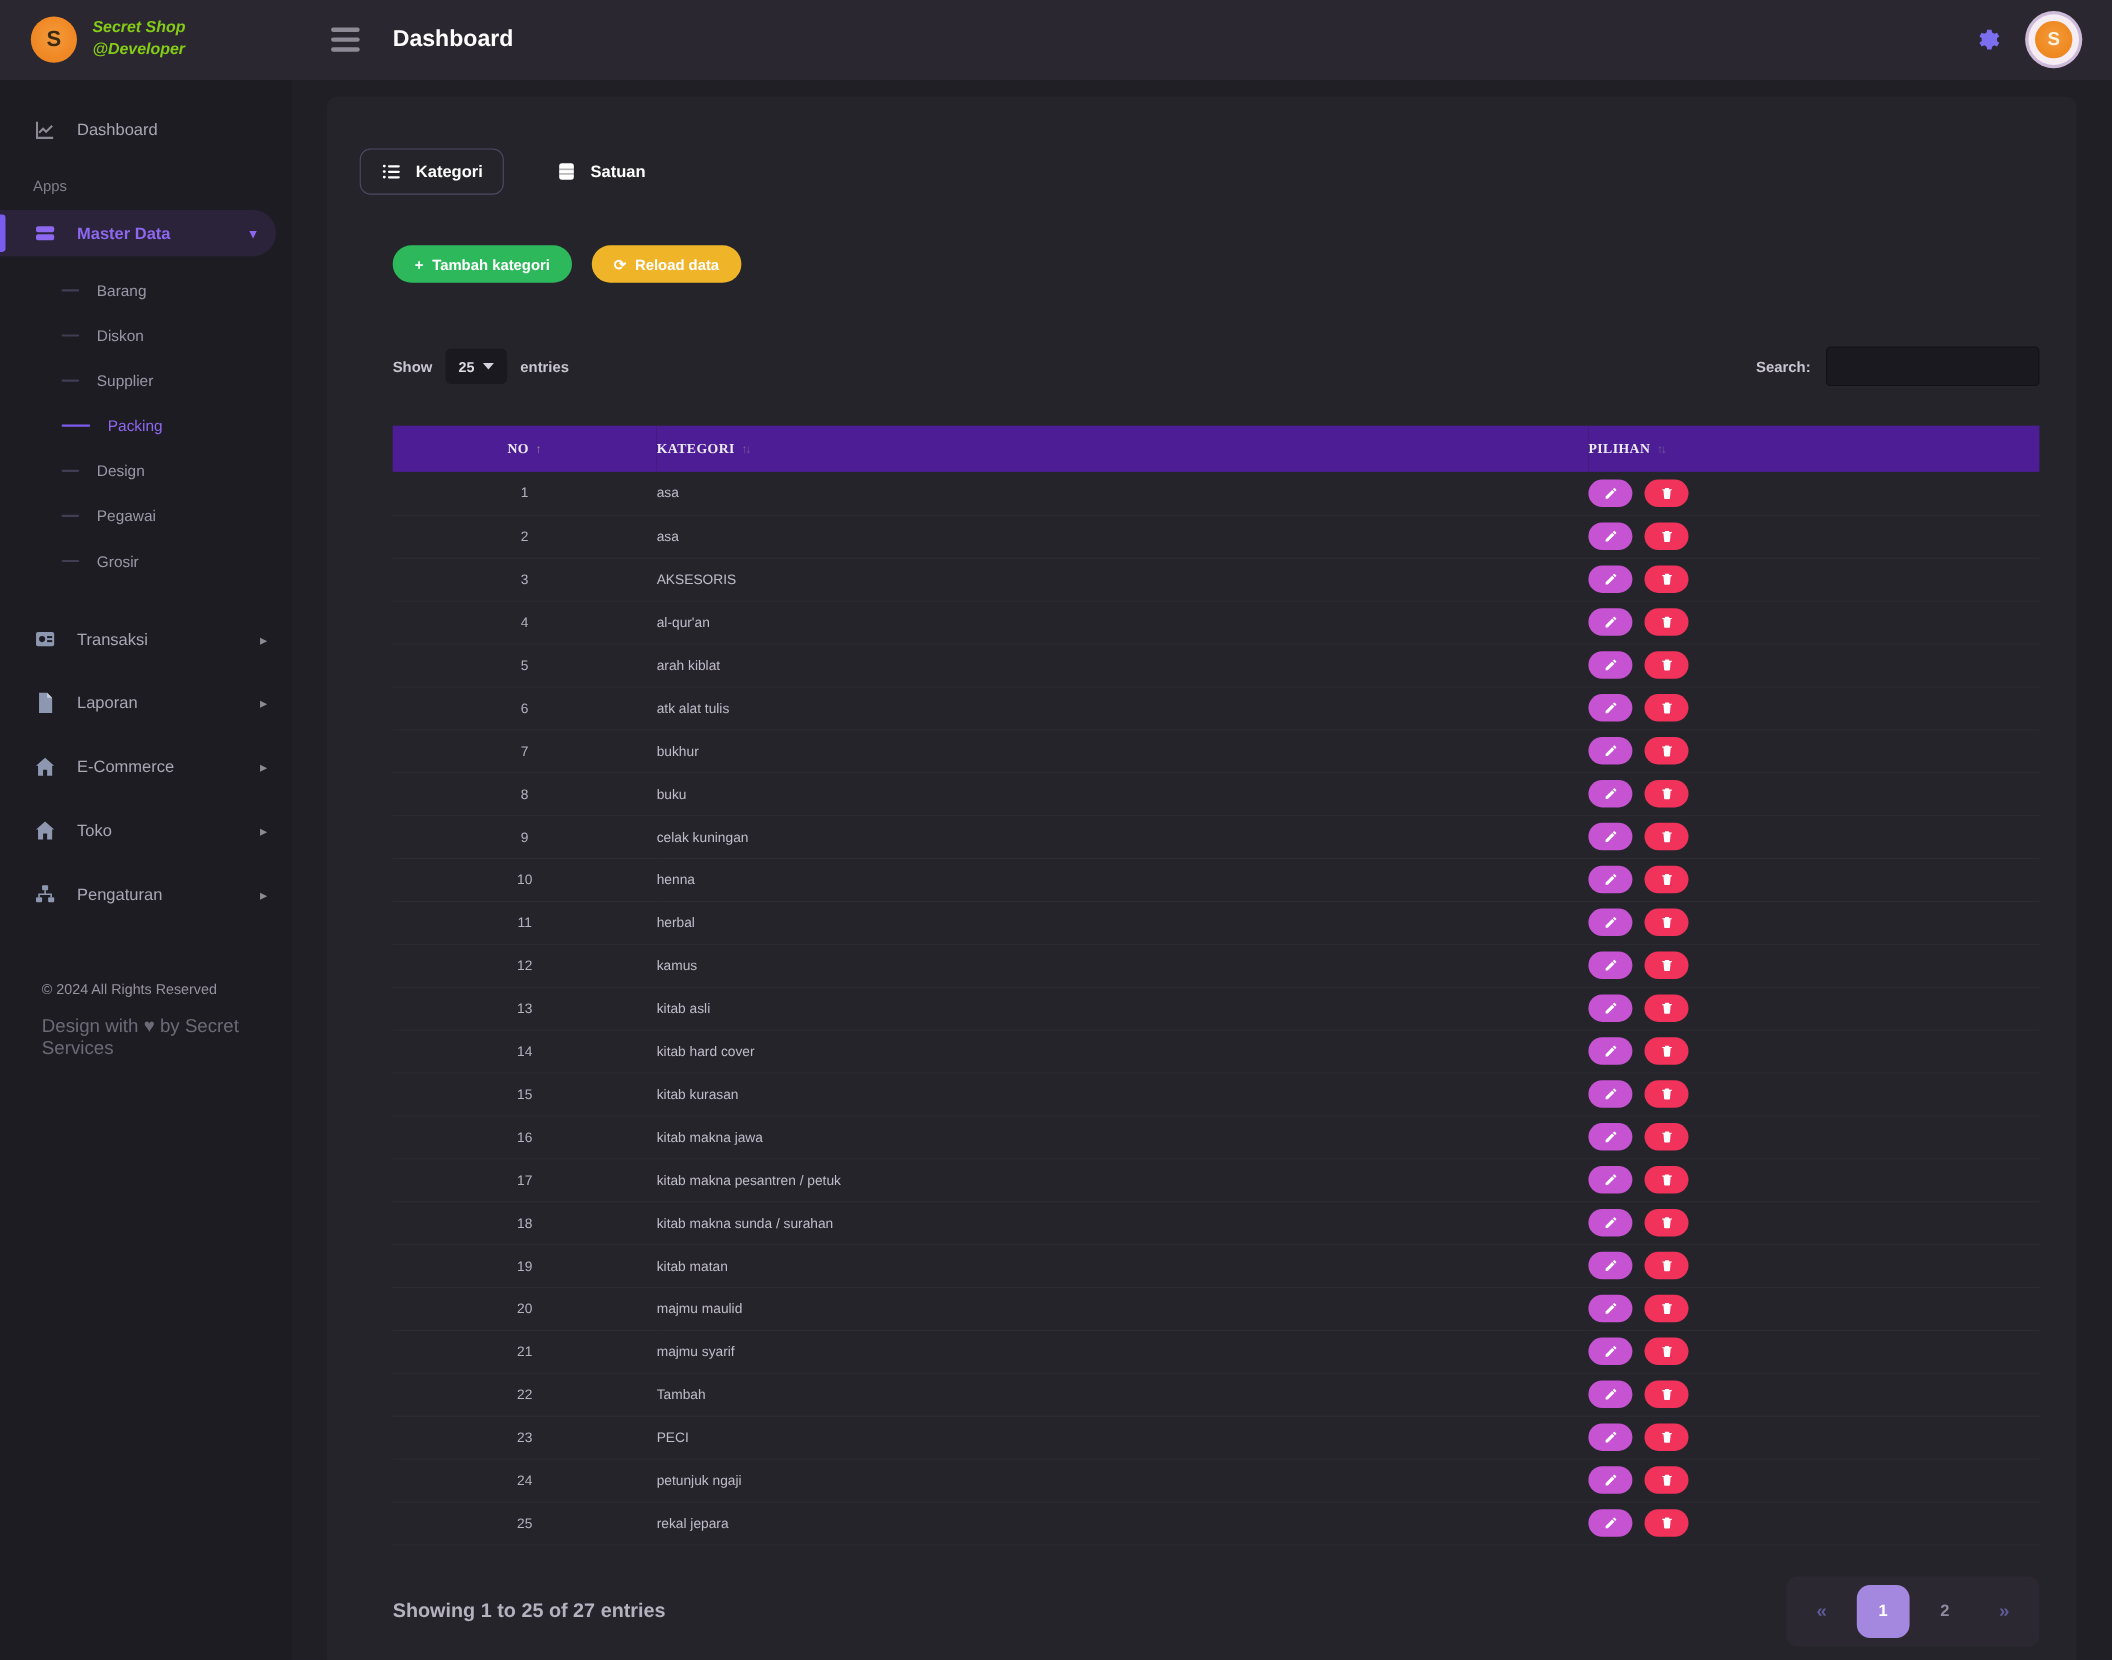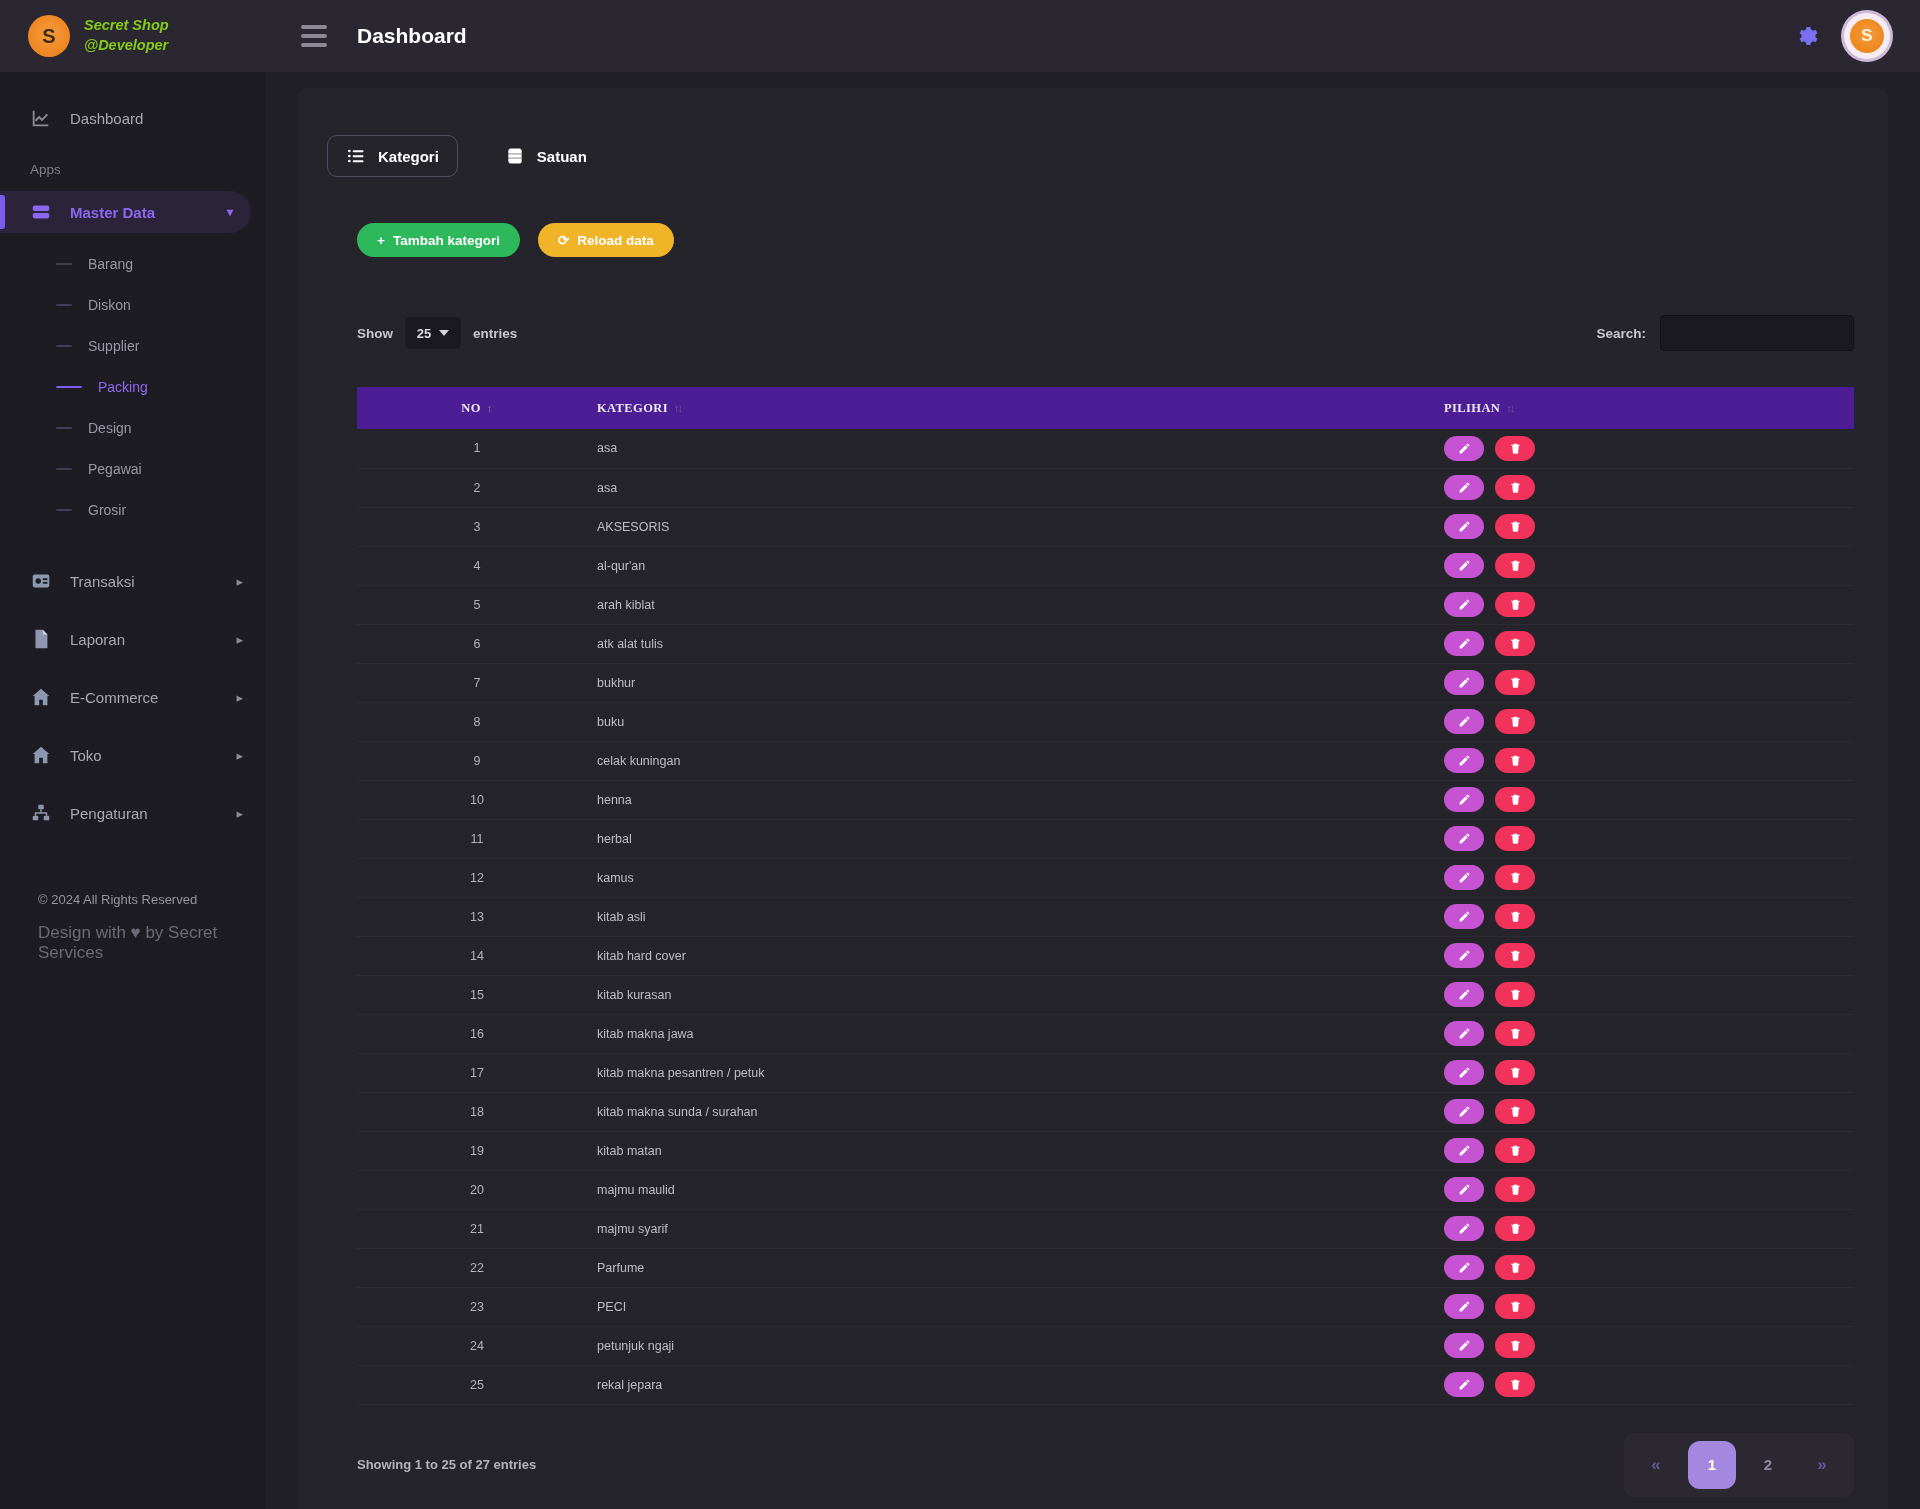--- a/index.html
+++ b/index.html
@@ -125,21 +125,21 @@
   tbody td { height:39px; border-bottom:1px solid #2d2b33; font-size:12.5px; color:#bfbcc9; }
   td.cell-no { text-align:center; color:#b5b2c0; }
   .pill {
     display:inline-flex; align-items:center; justify-content:center;
     width:40px; height:25px; border-radius:13px; border:none; cursor:pointer; margin-right:8px;
   }
   .pill-edit { background:#c653d2; }
   .pill-del { background:#f1325a; }
   
   .card-footer { display:flex; align-items:center; justify-content:space-between; margin:28px 4px 0 30px; }
-  .table-info { font-size:13px; font-weight:bold; color:#b5b2c0; }
+  .table-info { font-size:18px; font-weight:bold; color:#b5b2c0; }
   .pagination {
     background:#2b2831; border-radius:10px; display:flex; align-items:center;
     gap:10px; padding:6px 10px; height:64px;
   }
   .page-btn {
     min-width:44px; height:44px; display:flex; align-items:center; justify-content:center;
     color:#8f8b9e; font-size:15px; cursor:pointer; border-radius:10px; font-weight:bold;
   }
   .page-btn.arrow { color:#5f5b96; font-size:17px; }
   .page-btn.active { background:#a488e0; color:#ffffff; width:48px; height:48px; border-radius:12px; }
@@ -722,21 +722,21 @@
       <button class="pill pill-del">
         <svg viewBox="0 0 24 24" width="13" height="13">
           <path fill="#fff" d="M6 7h12l-1.1 13.2a1.5 1.5 0 0 1-1.5 1.3H8.6a1.5 1.5 0 0 1-1.5-1.3L6 7zm9-4l1 2h4v2H4V5h4l1-2h6z"></path>
         </svg>
       </button>
     </td>
   </tr>
 
   <tr>
     <td class="cell-no">22</td>
-    <td class="cell-kategori">Parfume</td>
+    <td class="cell-kategori">Tambah</td>
     <td class="cell-actions">
       <button class="pill pill-edit">
         <svg viewBox="0 0 24 24" width="13" height="13">
           <path fill="#fff" d="M3 17.25V21h3.75L17.8 9.94l-3.75-3.75L3 17.25zM20.7 7.04a1 1 0 0 0 0-1.41l-2.34-2.34a1 1 0 0 0-1.41 0l-1.83 1.83 3.75 3.75 1.83-1.83z"></path>
         </svg>
       </button>
       <button class="pill pill-del">
         <svg viewBox="0 0 24 24" width="13" height="13">
           <path fill="#fff" d="M6 7h12l-1.1 13.2a1.5 1.5 0 0 1-1.5 1.3H8.6a1.5 1.5 0 0 1-1.5-1.3L6 7zm9-4l1 2h4v2H4V5h4l1-2h6z"></path>
         </svg>

